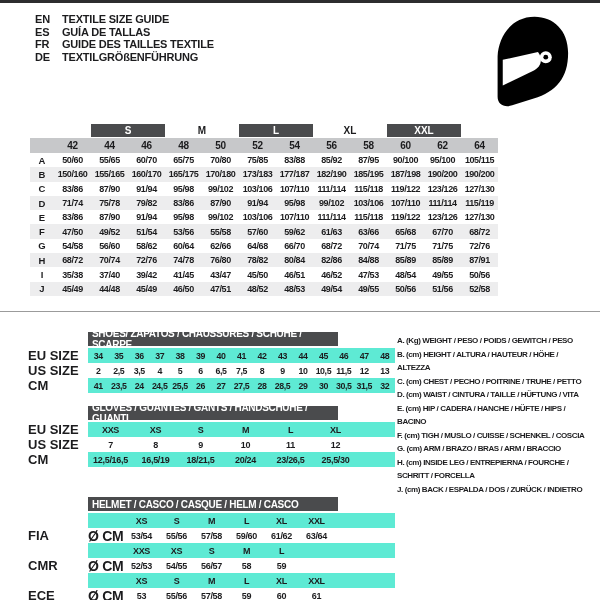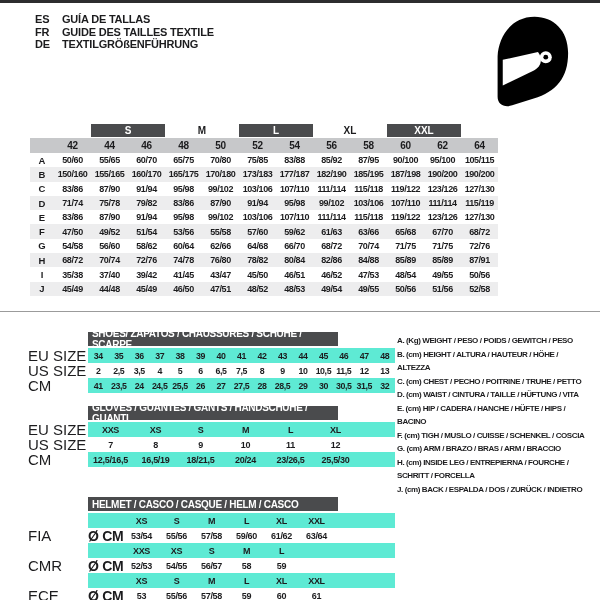--- a/index.html
+++ b/index.html
@@ -37,40 +37,44 @@
 
   
   .sub{position:absolute;left:28px;width:370px;}
   #sec-shoes{top:332px;} #sec-gloves{top:406px;} #sec-helmet{top:481px;margin-top:16px;}
   .bar{height:14px;width:250px;margin-left:60px;background:#4a4b4d;color:#fff;
        display:flex;align-items:center;padding-left:4px;box-sizing:border-box;
        font-size:10px;font-weight:700;letter-spacing:-0.3px;}
   .lt-rows{margin-top:2px;}
   .lt-row{display:flex;height:15px;}
   .lt-label{width:60px;display:flex;align-items:center;
-            font-size:15px;font-weight:400;}
+            font-size:13px;font-weight:700;}
   .lt-cells{width:307px;display:flex;align-items:center;}
   .lt-cells.shaded{background:#5eead4;}
   .c-shoe{flex:1;text-align:center;font-size:8.8px;font-weight:700;letter-spacing:-0.4px;}
   .c-glove{width:45px;text-align:center;font-size:9px;font-weight:700;letter-spacing:-0.3px;}
   .c-helm{width:35px;text-align:center;font-size:9px;font-weight:700;letter-spacing:-0.3px;}
   .h-prefix{width:36px;font-size:14px;font-weight:700;letter-spacing:-0.3px;}
   .fill{flex:1;}
 
   
   .legend{position:absolute;left:397px;top:334px;width:195px;
           font-size:8px;font-weight:700;letter-spacing:-0.4px;line-height:13.5px;}
 </style>
 </head>
 <body>
 
 <div class="page">
   <div class="top-border"></div>
 
   <div class="lang-header" id="lang-header">
+      <div class="lang-row">
+        <div class="lang-code">EN</div>
+        <div class="lang-text">TEXTILE SIZE GUIDE</div>
+      </div>
       <div class="lang-row">
         <div class="lang-code">ES</div>
         <div class="lang-text">GUÍA DE TALLAS</div>
       </div>
       <div class="lang-row">
         <div class="lang-code">FR</div>
         <div class="lang-text">GUIDE DES TAILLES TEXTILE</div>
       </div>
       <div class="lang-row">
         <div class="lang-code">DE</div>

